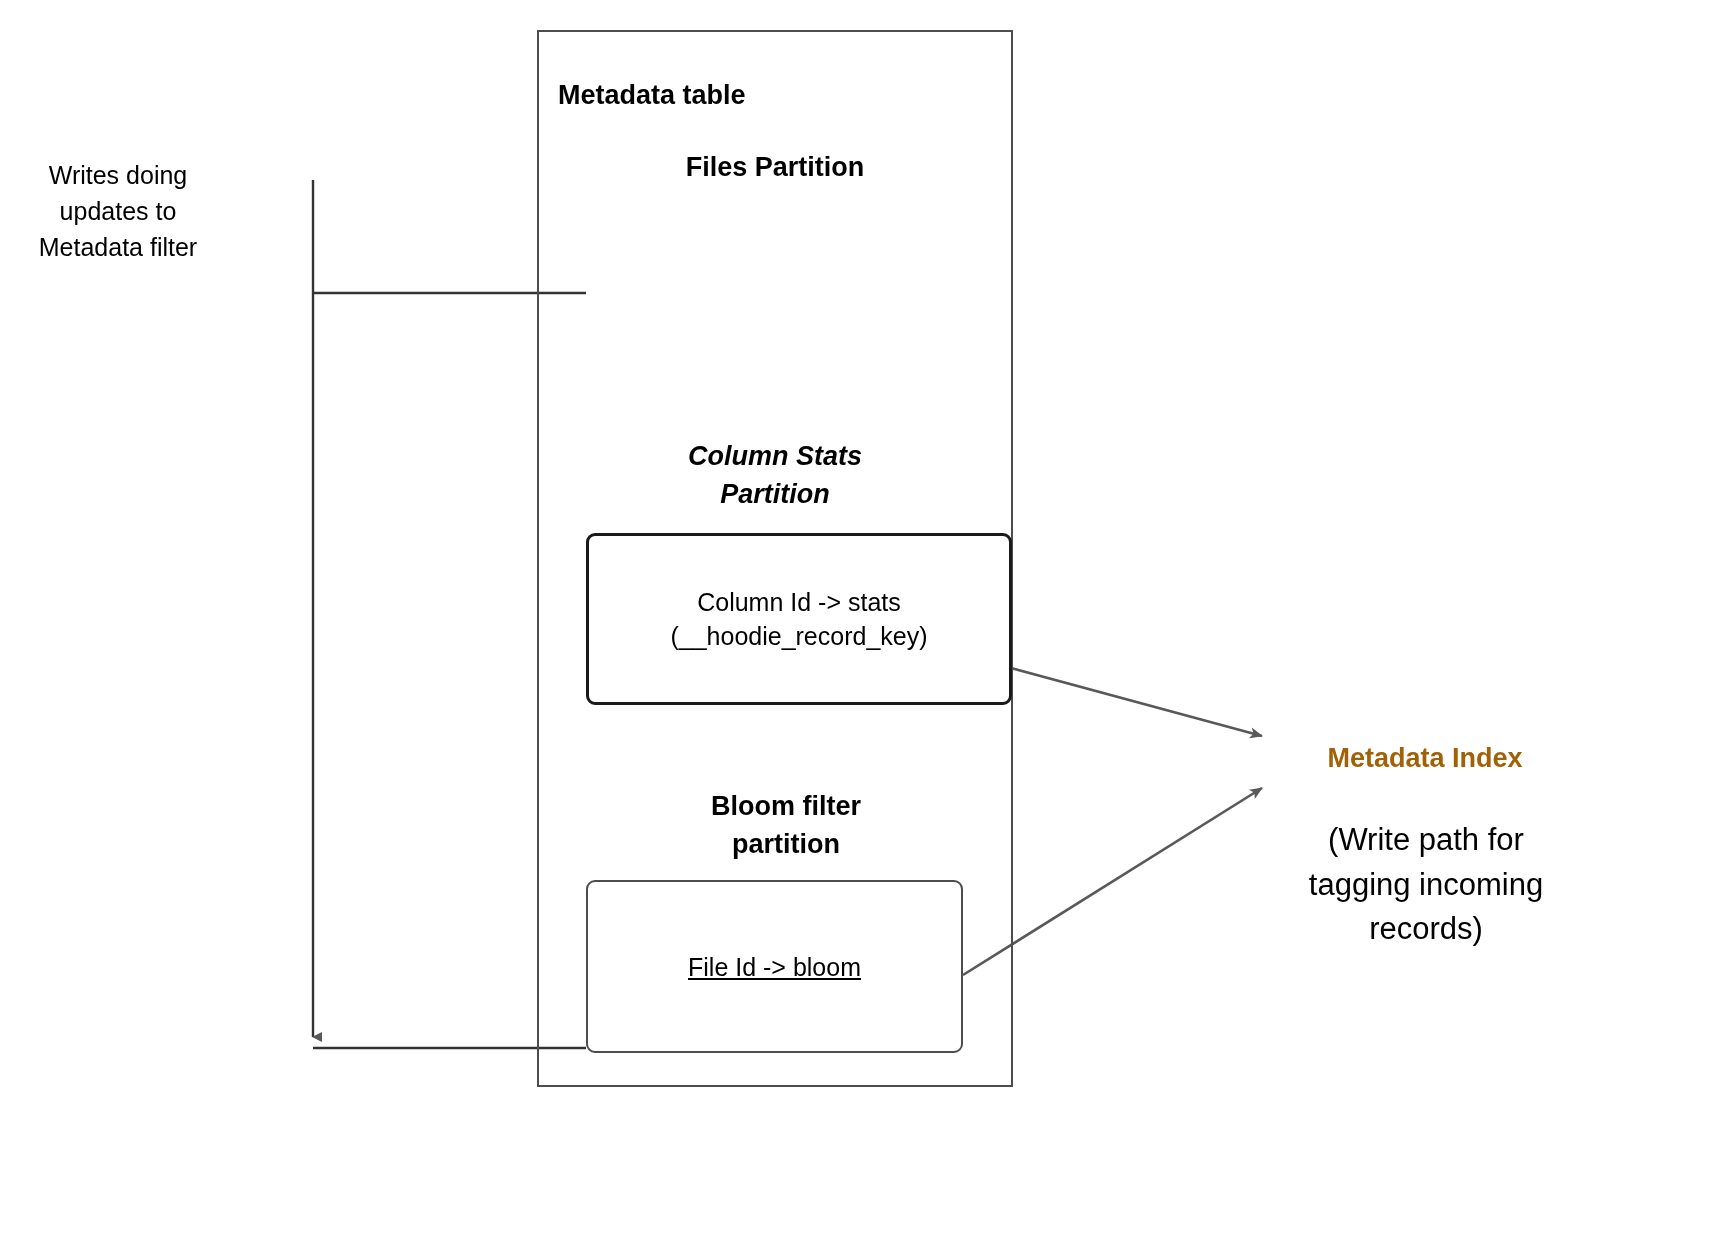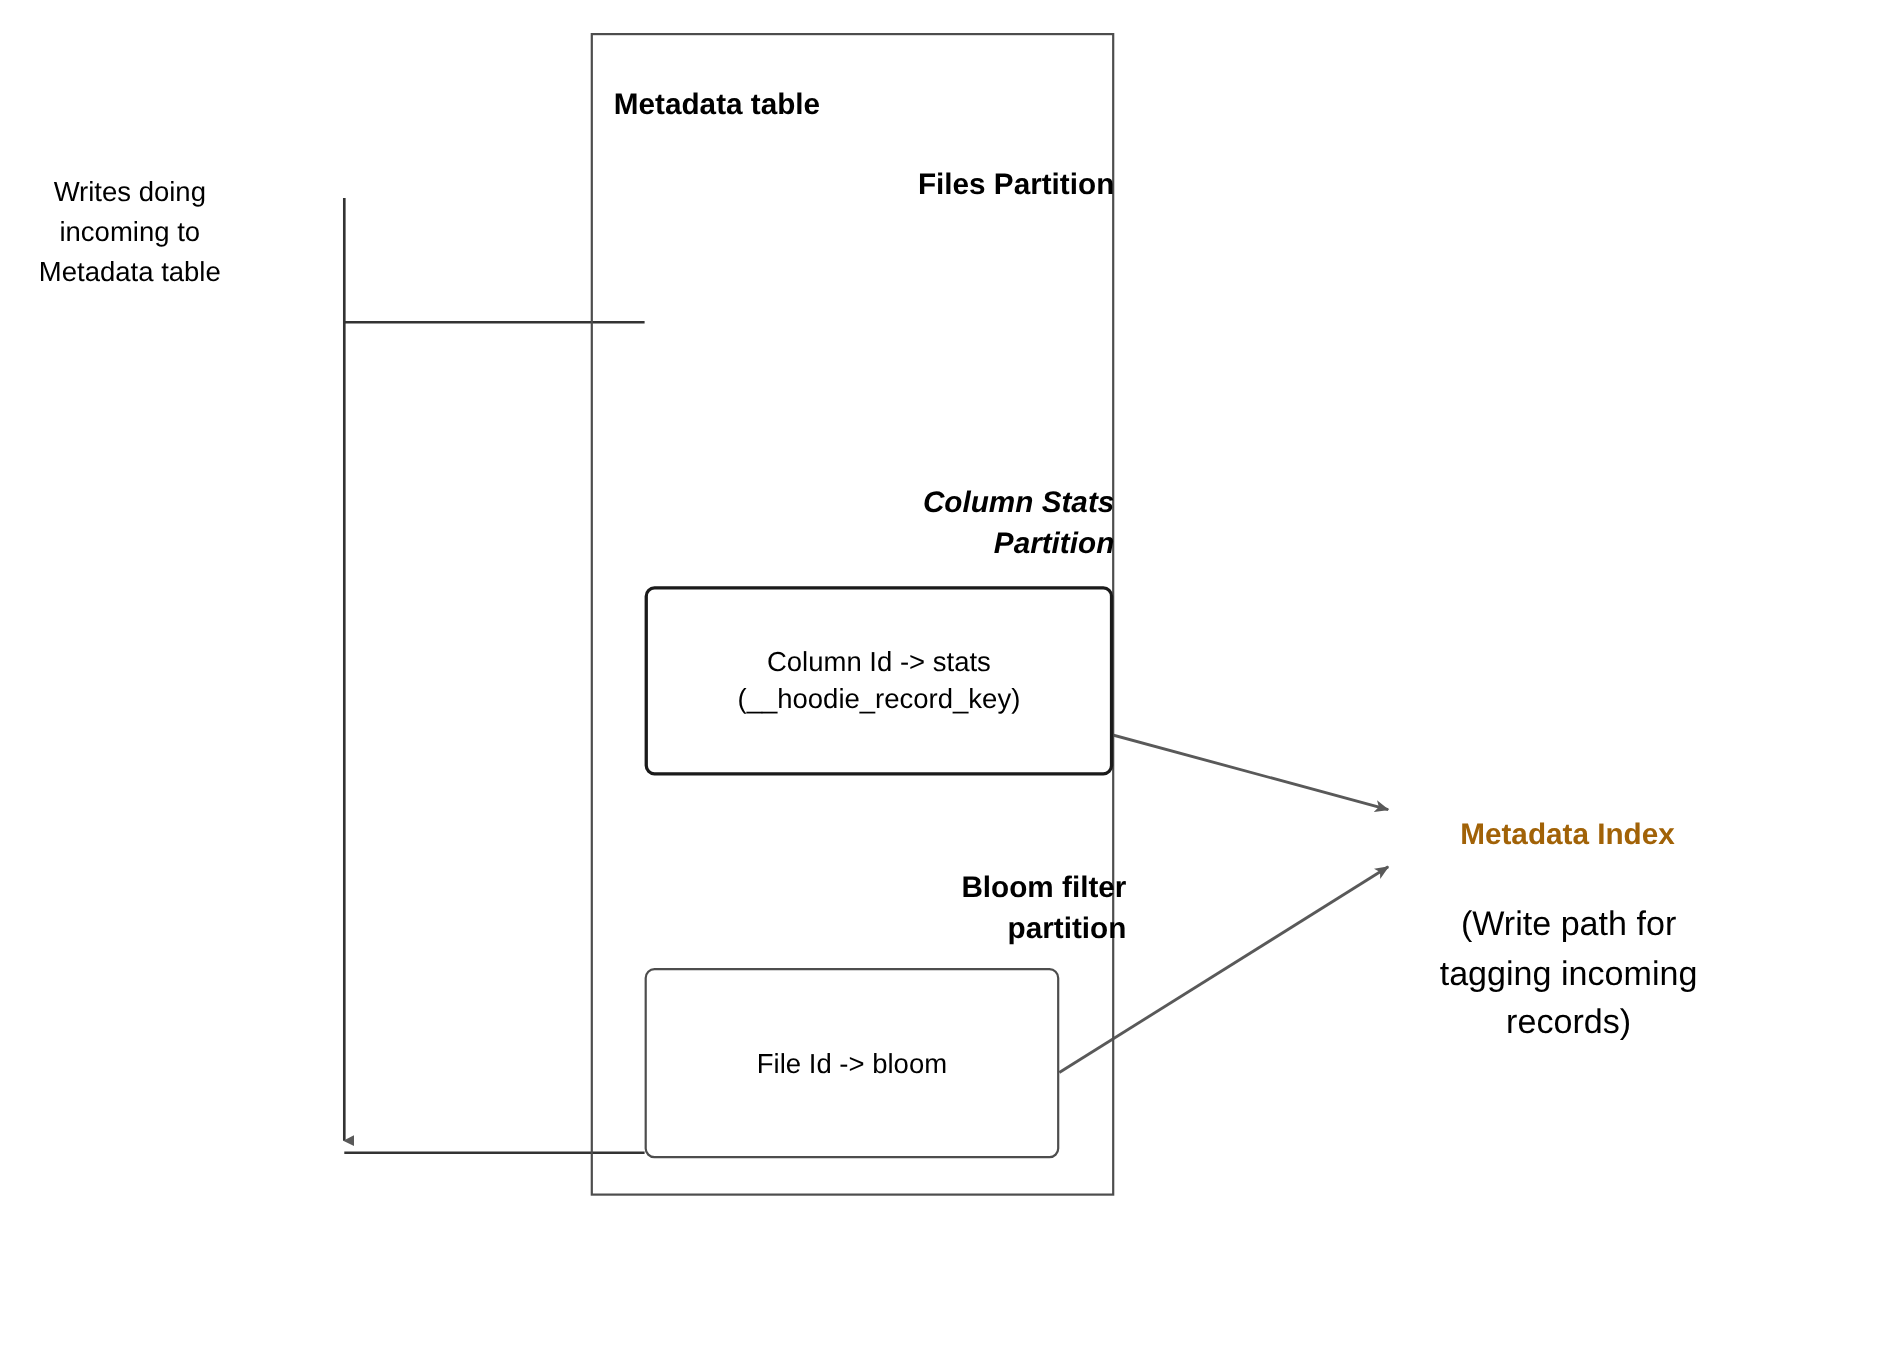--- a/index.html
+++ b/index.html
@@ -64,21 +64,21 @@
     left: 558px;
     top: 80px;
     font-size: 27px;
     font-weight: bold;
     color: #000000;
     white-space: nowrap;
   }
   .section-title {
     position: absolute;
     width: 476px;
-    text-align: right;
+    text-align: center;
     font-size: 27px;
     font-weight: bold;
     color: #000000;
     line-height: 1.42;
   }
   #files-title       { left: 537px; top: 148px; }
   #colstats-title    { left: 537px; top: 437px; }
   #bloom-title       { left: 537px; top: 787px; }
 
   
@@ -135,39 +135,39 @@
 
     <path d="M313,293 L586,293" fill="none" stroke="#333333" stroke-width="2.4"></path>
 
     <path d="M313,1048 L586,1048" fill="none" stroke="#333333" stroke-width="2.4"></path>
 
     <path d="M963,655 L1262,736" fill="none" stroke="#595959" stroke-width="2.6" marker-end="url(#arrow-head)"></path>
 
     <path d="M963,975 L1262,788" fill="none" stroke="#595959" stroke-width="2.6" marker-end="url(#arrow-head)"></path>
   </svg>
 
-  <div class="left-caption" style="white-space: pre-line;">Writes doing incoming to Metadata table</div>
+  <div class="left-caption" style="white-space: pre-line;">Writes doing updates to Metadata filter</div>
 
   <div class="outer-box"></div>
 
   <div class="table-title">Metadata table</div>
 
   <div class="section-title" id="files-title" style="white-space: pre-line;">Files Partition</div>
 
   <div class="section-title" id="colstats-title" style="white-space: pre-line; font-style: italic;">Column Stats
 Partition</div>
   <div class="inner-box emphasis" id="colstats-box" style="left:586px; top:533px; width:426px; height:172px;">
     <span class="box-text" style="white-space: pre-line;">Column Id  -&gt; stats
 (__hoodie_record_key)</span>
   </div>
 
   <div class="section-title" id="bloom-title" style="white-space: pre-line; padding-left: 11px;">Bloom filter
 partition</div>
   <div class="inner-box" id="bloom-box" style="left:586px; top:880px; width:377px; height:173px;">
-    <span class="box-text" style="white-space: pre-line;">File Id -&gt; bloom</span>
+    <span class="box-text" style="white-space: pre-line; text-decoration: underline;">File Id -&gt; bloom</span>
   </div>
 
   <div class="index-title">Metadata Index</div>
   <div class="index-sub" style="white-space: pre-line;">(Write path for
 tagging incoming
 records)</div>
 
 </div>
 
 </body></html>

